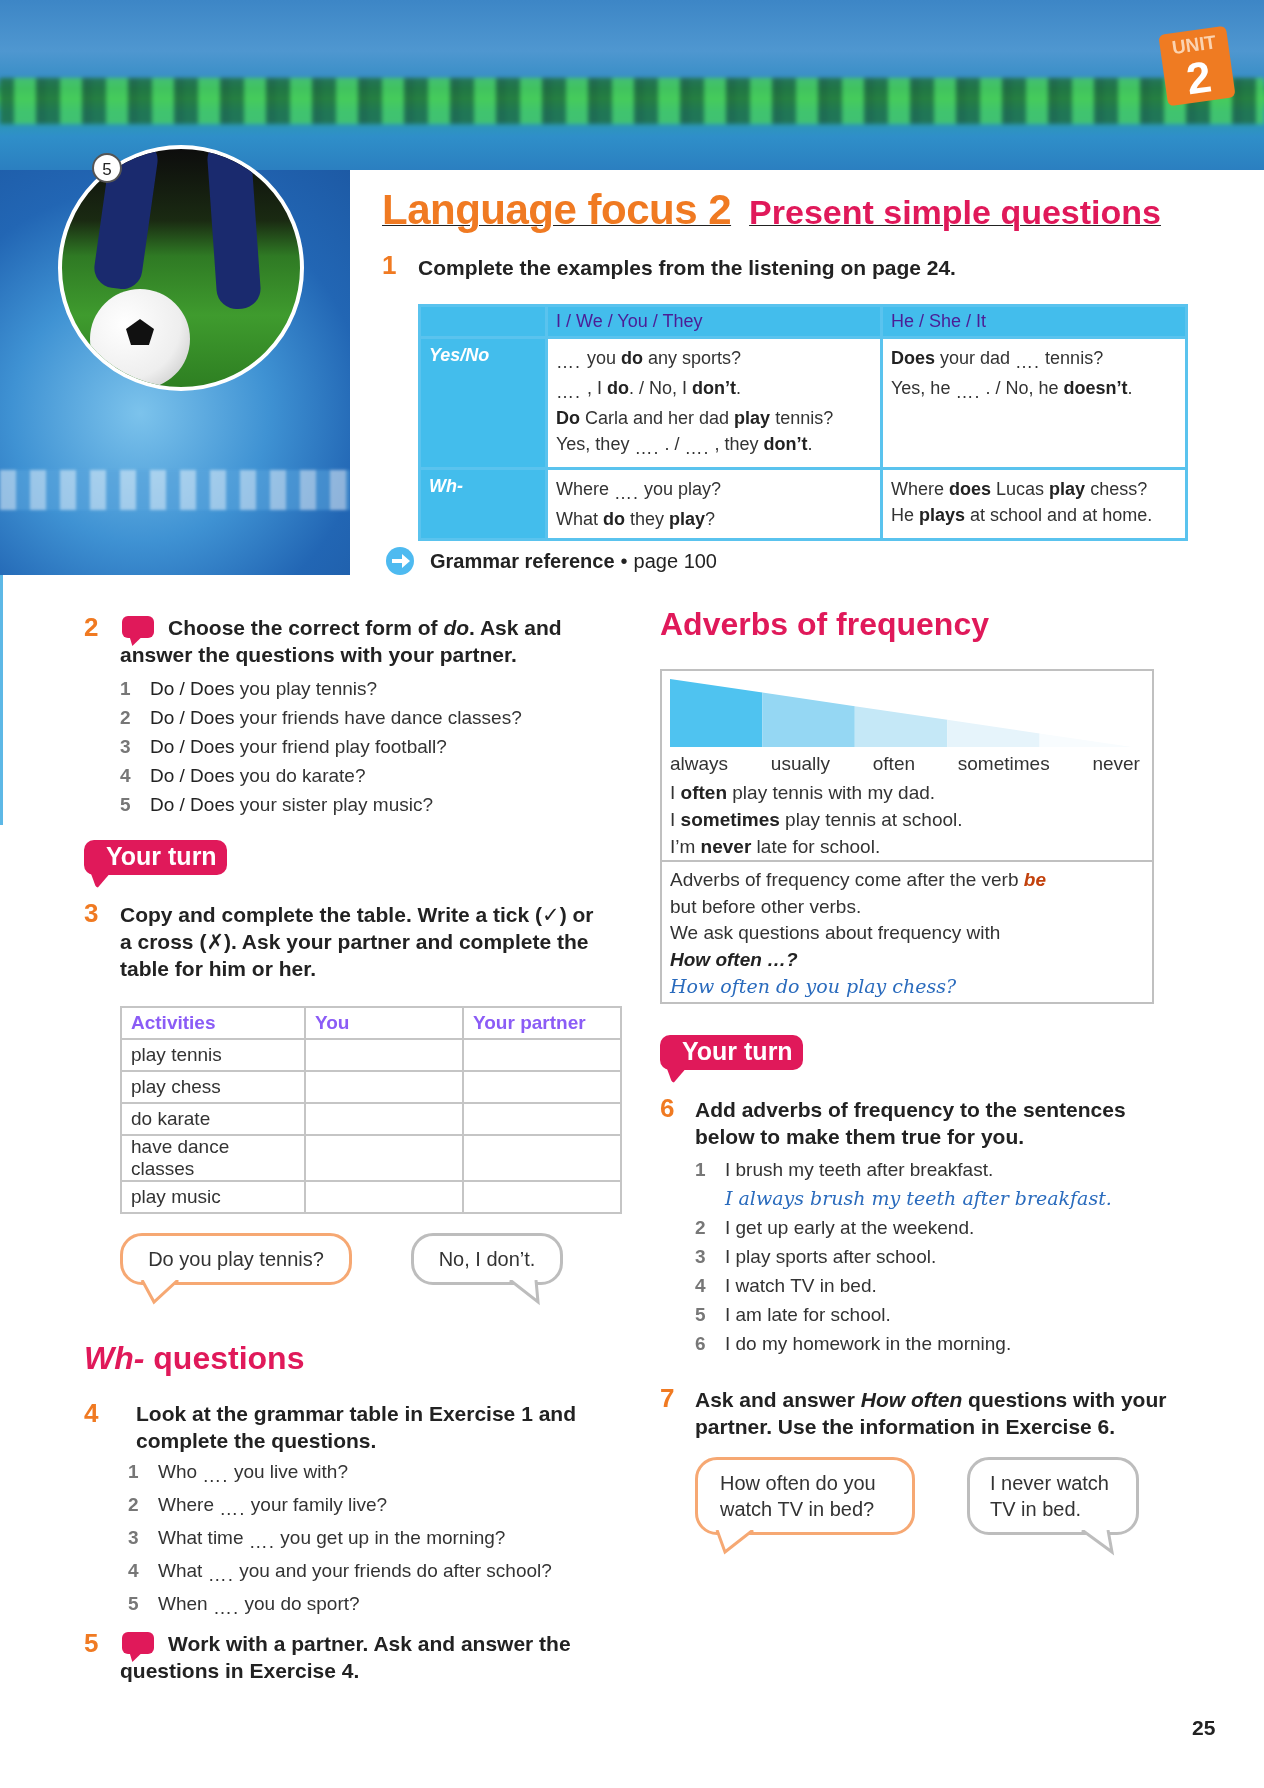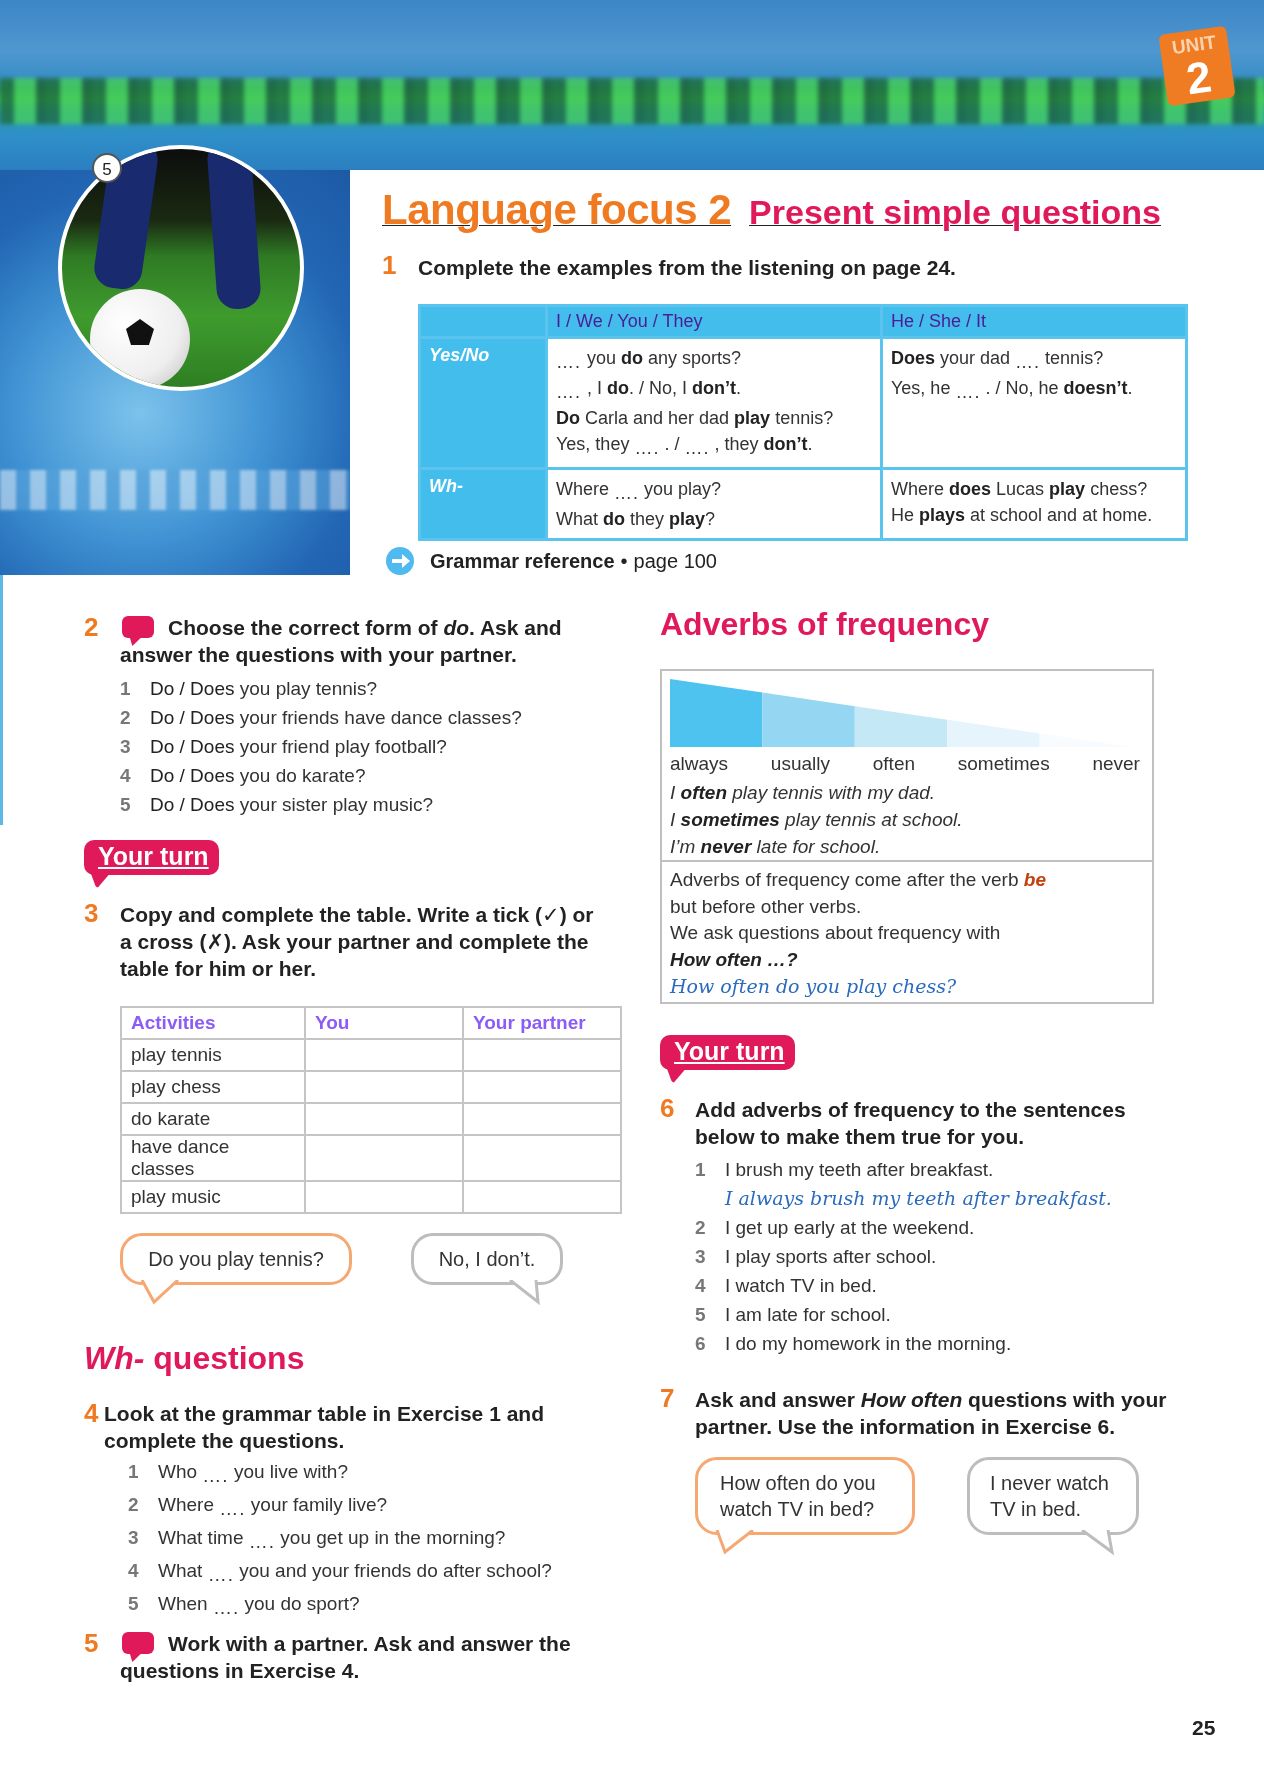--- a/index.html
+++ b/index.html
@@ -46,21 +46,21 @@
   table.g th { background:#43bdec; color:#4c1d95; font-weight:normal; padding:4px 8px; }
   table.g td.rowh { background:#43bdec; color:#fff; font-weight:bold; font-style:italic; width:108px; }
   table.g td.cell { line-height:26px; color:#333; }
   .dots { letter-spacing:1px; vertical-align:-4px; }
 
   
   table.t { border-collapse:collapse; position:absolute; left:120px; top:1006px; font-size:19px; }
   table.t td, table.t th { border:2px solid #c5c5c5; height:30px; padding:0 9px; text-align:left; color:#333; }
   table.t th { font-weight:bold; color:#8b5cf6; }
 
-  .your-turn { position:absolute; background:#e0195a; color:#fff; font-weight:bold; font-size:25px; padding:2px 10px 4px 14px; border-radius:10px;text-decoration:underline; }
+  .your-turn { position:absolute; background:#e0195a; color:#fff; font-weight:bold; font-size:25px; padding:2px 10px 4px 22px; border-radius:10px; }
   .your-turn::after { content:""; position:absolute; left:6px; bottom:-14px; width:22px; height:18px; background:#e0195a; border-radius:0 0 0 14px; clip-path:polygon(0 0,100% 0,30% 100%); }
 
   .bubble { position:absolute; border:3px solid; border-radius:22px; background:#fff; font-size:20px; color:#333; box-sizing:border-box; }
   .bubble.o { border-color:#f6a873; }
   .bubble.g { border-color:#bdbdbd; }
 
   .speech-icon { display:inline-block; width:32px; height:22px; background:#e0195a; border-radius:6px; position:absolute; }
   .speech-icon::after { content:""; position:absolute; left:6px; bottom:-8px; border-left:6px solid transparent; border-right:6px solid transparent; border-top:9px solid #e0195a; transform:skewX(-20deg); }
 
   .freq-box { position:absolute; left:660px; top:669px; width:494px; height:335px; border:2px solid #c0c0c0; box-sizing:border-box; }
@@ -204,21 +204,21 @@
 <div class="bubble g" style="left:411px; top:1233px; width:152px; height:52px; line-height:46px; text-align:center;">
   <span>No, I don’t.</span>
 </div>
 <svg class="abs" style="left:508px; top:1280px;" width="40" height="26">
     <path d="M2 0 L30 22 L28 0" fill="#fff" stroke="#bdbdbd" stroke-width="3"></path>
   </svg>
 
 <div class="abs pink" style="left:84px; top:1340px; font-size:32px; font-weight:bold;"><em>Wh-</em><span> questions</span></div>
 
 <div class="exnum" style="left:84px; top:1398px;">4</div>
-<div class="abs instr" style="left:104px; top:1400px; width:490px;">Look at the grammar table in Exercise 1 and complete the questions.</div>
+<div class="abs instr" style="left:136px; top:1400px; width:490px;">Look at the grammar table in Exercise 1 and complete the questions.</div>
 <div class="abs body" style="left:120px; top:1457px;margin-left:8px;">
   <div><span class="num">1</span><span>Who </span><span class="dots">….</span><span> you live with?</span></div>
   <div><span class="num">2</span><span>Where </span><span class="dots">….</span><span> your family live?</span></div>
   <div><span class="num">3</span><span>What time </span><span class="dots">….</span><span> you get up in the morning?</span></div>
   <div><span class="num">4</span><span>What </span><span class="dots">….</span><span> you and your friends do after school?</span></div>
   <div><span class="num">5</span><span>When </span><span class="dots">….</span><span> you do sport?</span></div>
 </div>
 
 <div class="exnum" style="left:84px; top:1628px;">5</div>
 <span class="speech-icon" style="left:122px; top:1632px;"></span>
@@ -234,21 +234,21 @@
       <polygon points="285.20000000000005,48.8 377.6,62.400000000000006 377.6,76 285.20000000000005,76" fill="#e6f4fb"></polygon>
       <polygon points="377.6,62.400000000000006 470,76 470,76 377.6,76" fill="#f8fcfe"></polygon>
     </svg>
   <div style="position:absolute;left:8px;top:82px;width:470px;display:flex;justify-content:space-between;font-size:19px;color:#333;">
     <span>always</span>
     <span>usually</span>
     <span>often</span>
     <span>sometimes</span>
     <span>never</span>
   </div>
-  <div style="position:absolute;left:8px;top:108px;font-size:19px;line-height:27px;color:#333;font-style:italic;">
+  <div style="position:absolute;left:8px;top:108px;font-size:19px;line-height:27px;color:#333;">
     <div><span>I </span><b style="color:#222">often</b><span> play tennis with my dad.</span></div>
     <div><span>I </span><b style="color:#222">sometimes</b><span> play tennis at school.</span></div>
     <div><span>I’m </span><b style="color:#222">never</b><span> late for school.</span></div>
   </div>
   <div class="freq-divider"></div>
   <div style="position:absolute;left:8px;top:196px;font-size:19px;line-height:26.5px;color:#333;">
     <div><span>Adverbs of frequency come after the verb </span><b><i style="color:#c2410c">be</i></b></div>
     <div>but before other verbs.</div>
     <div>We ask questions about frequency with</div>
     <div style="font-weight:bold;font-style:italic;color:#222;">How often …?</div>

